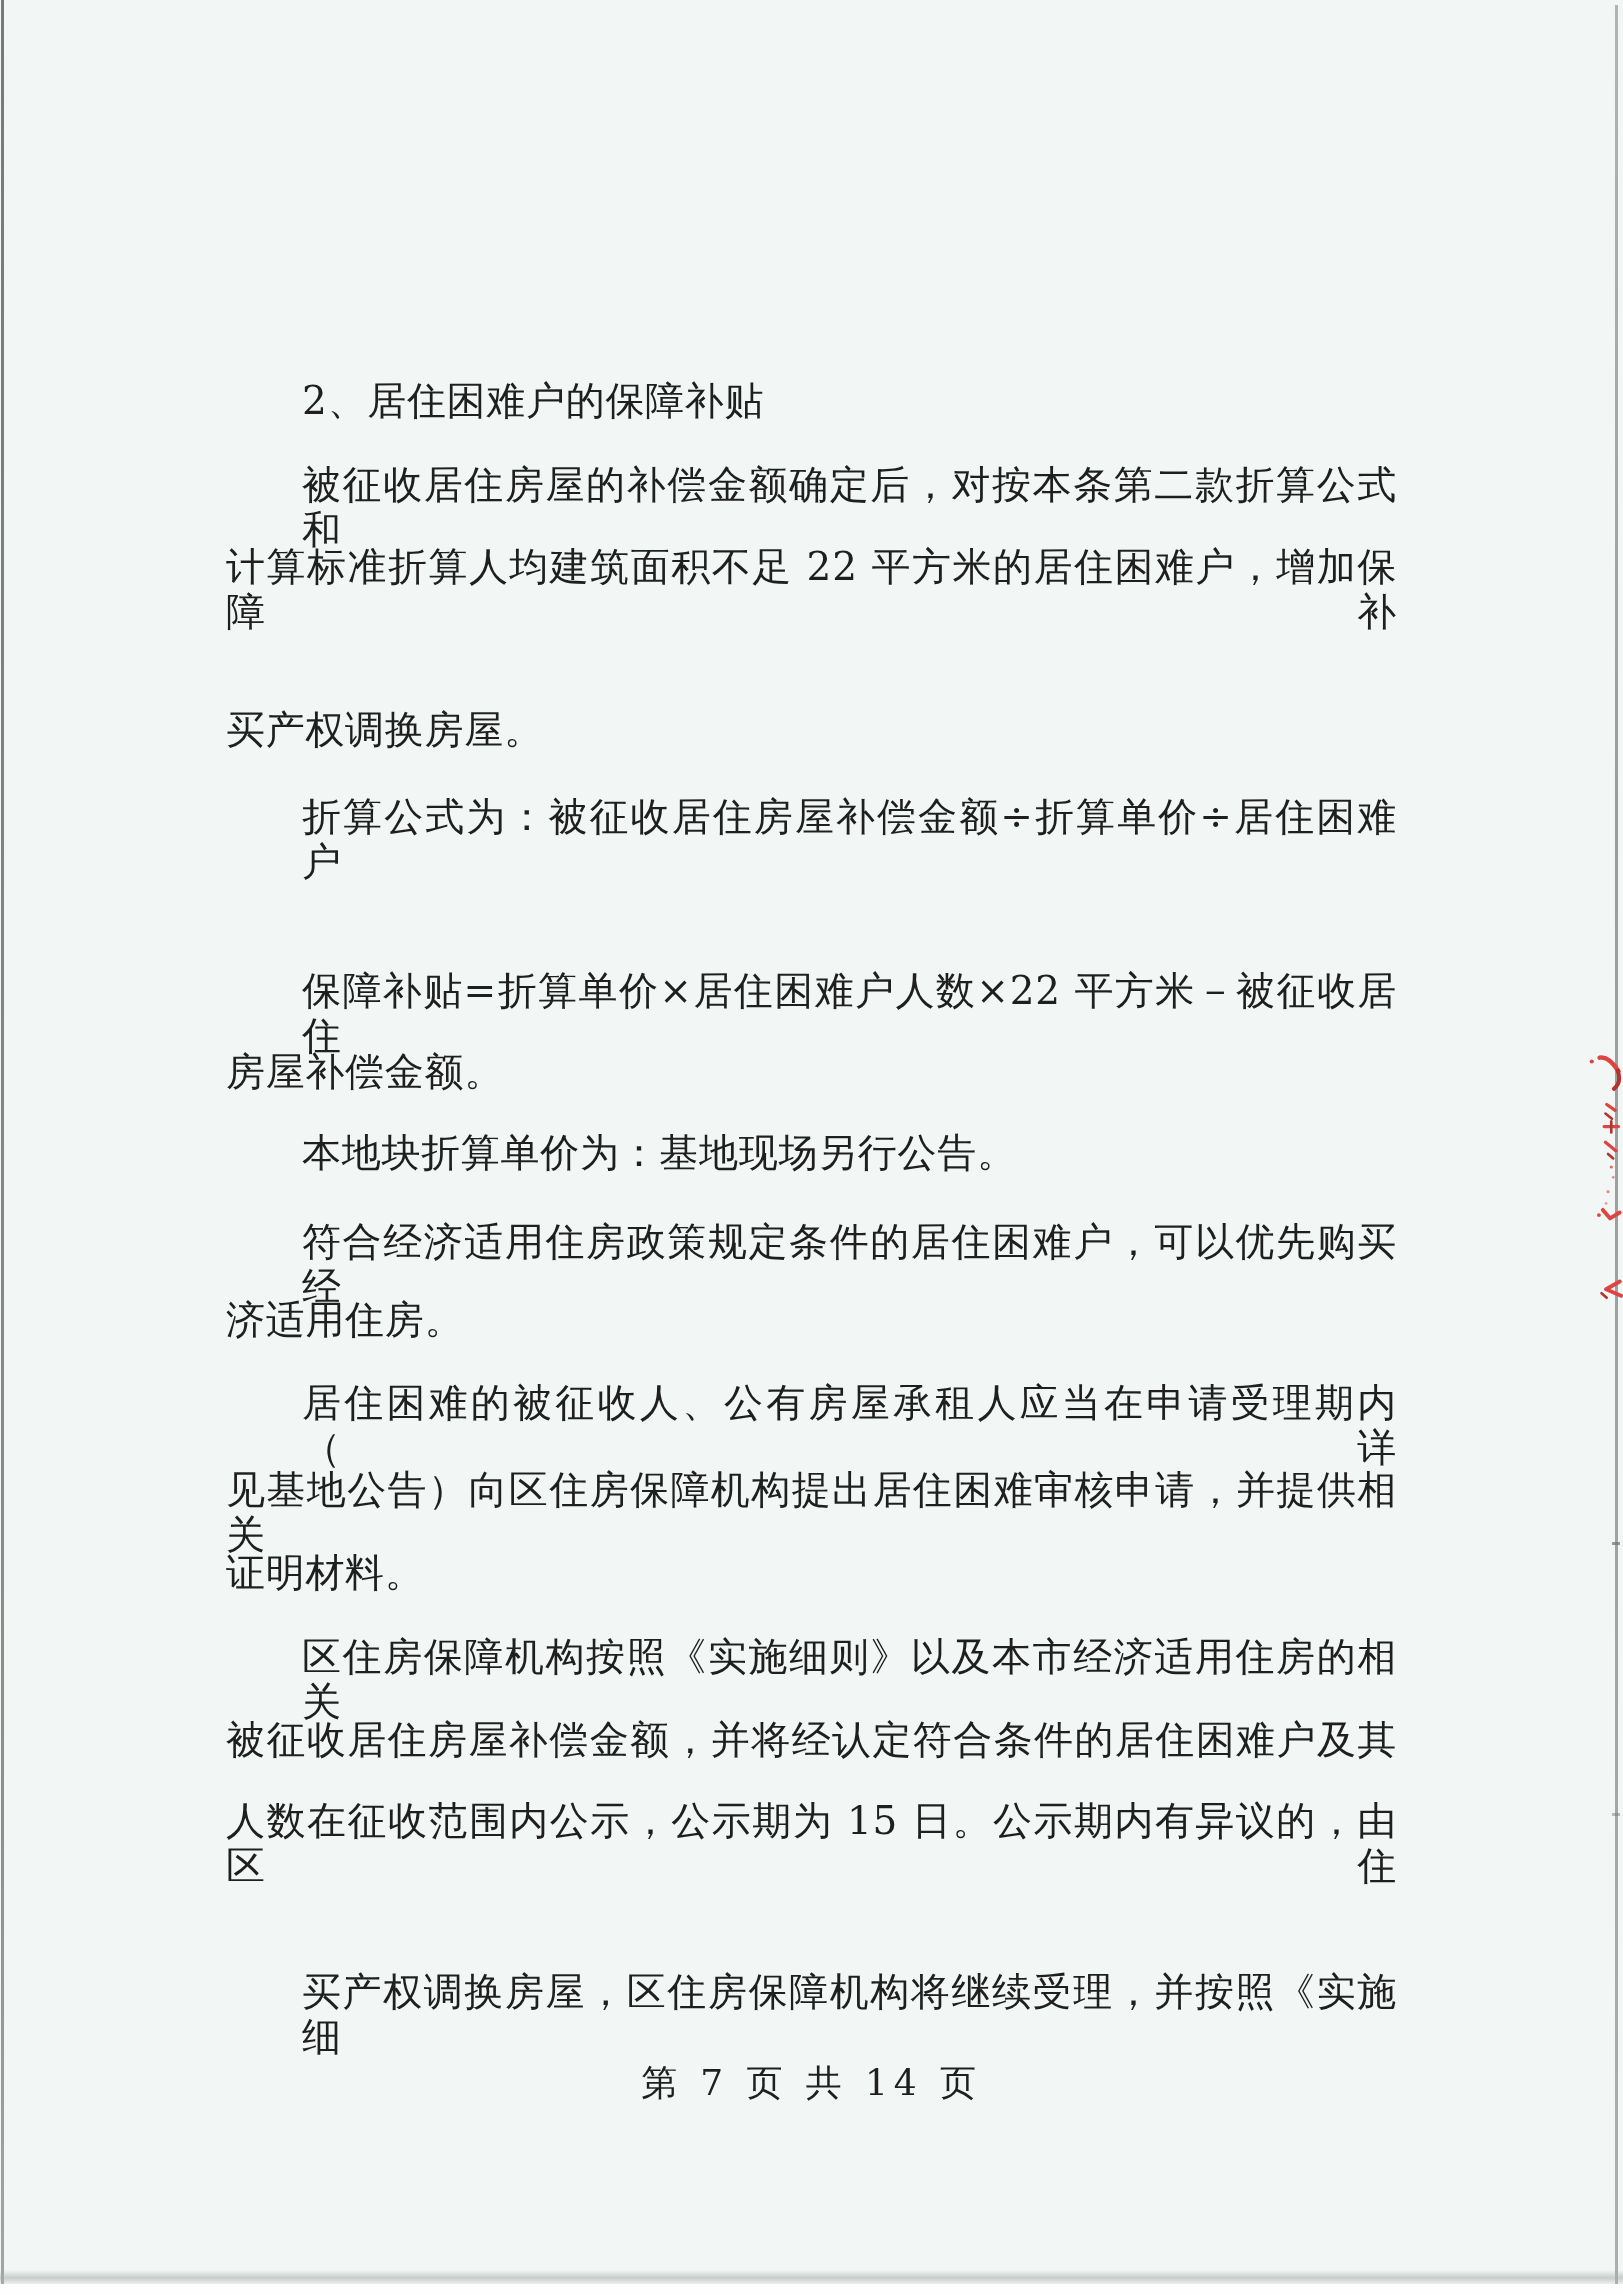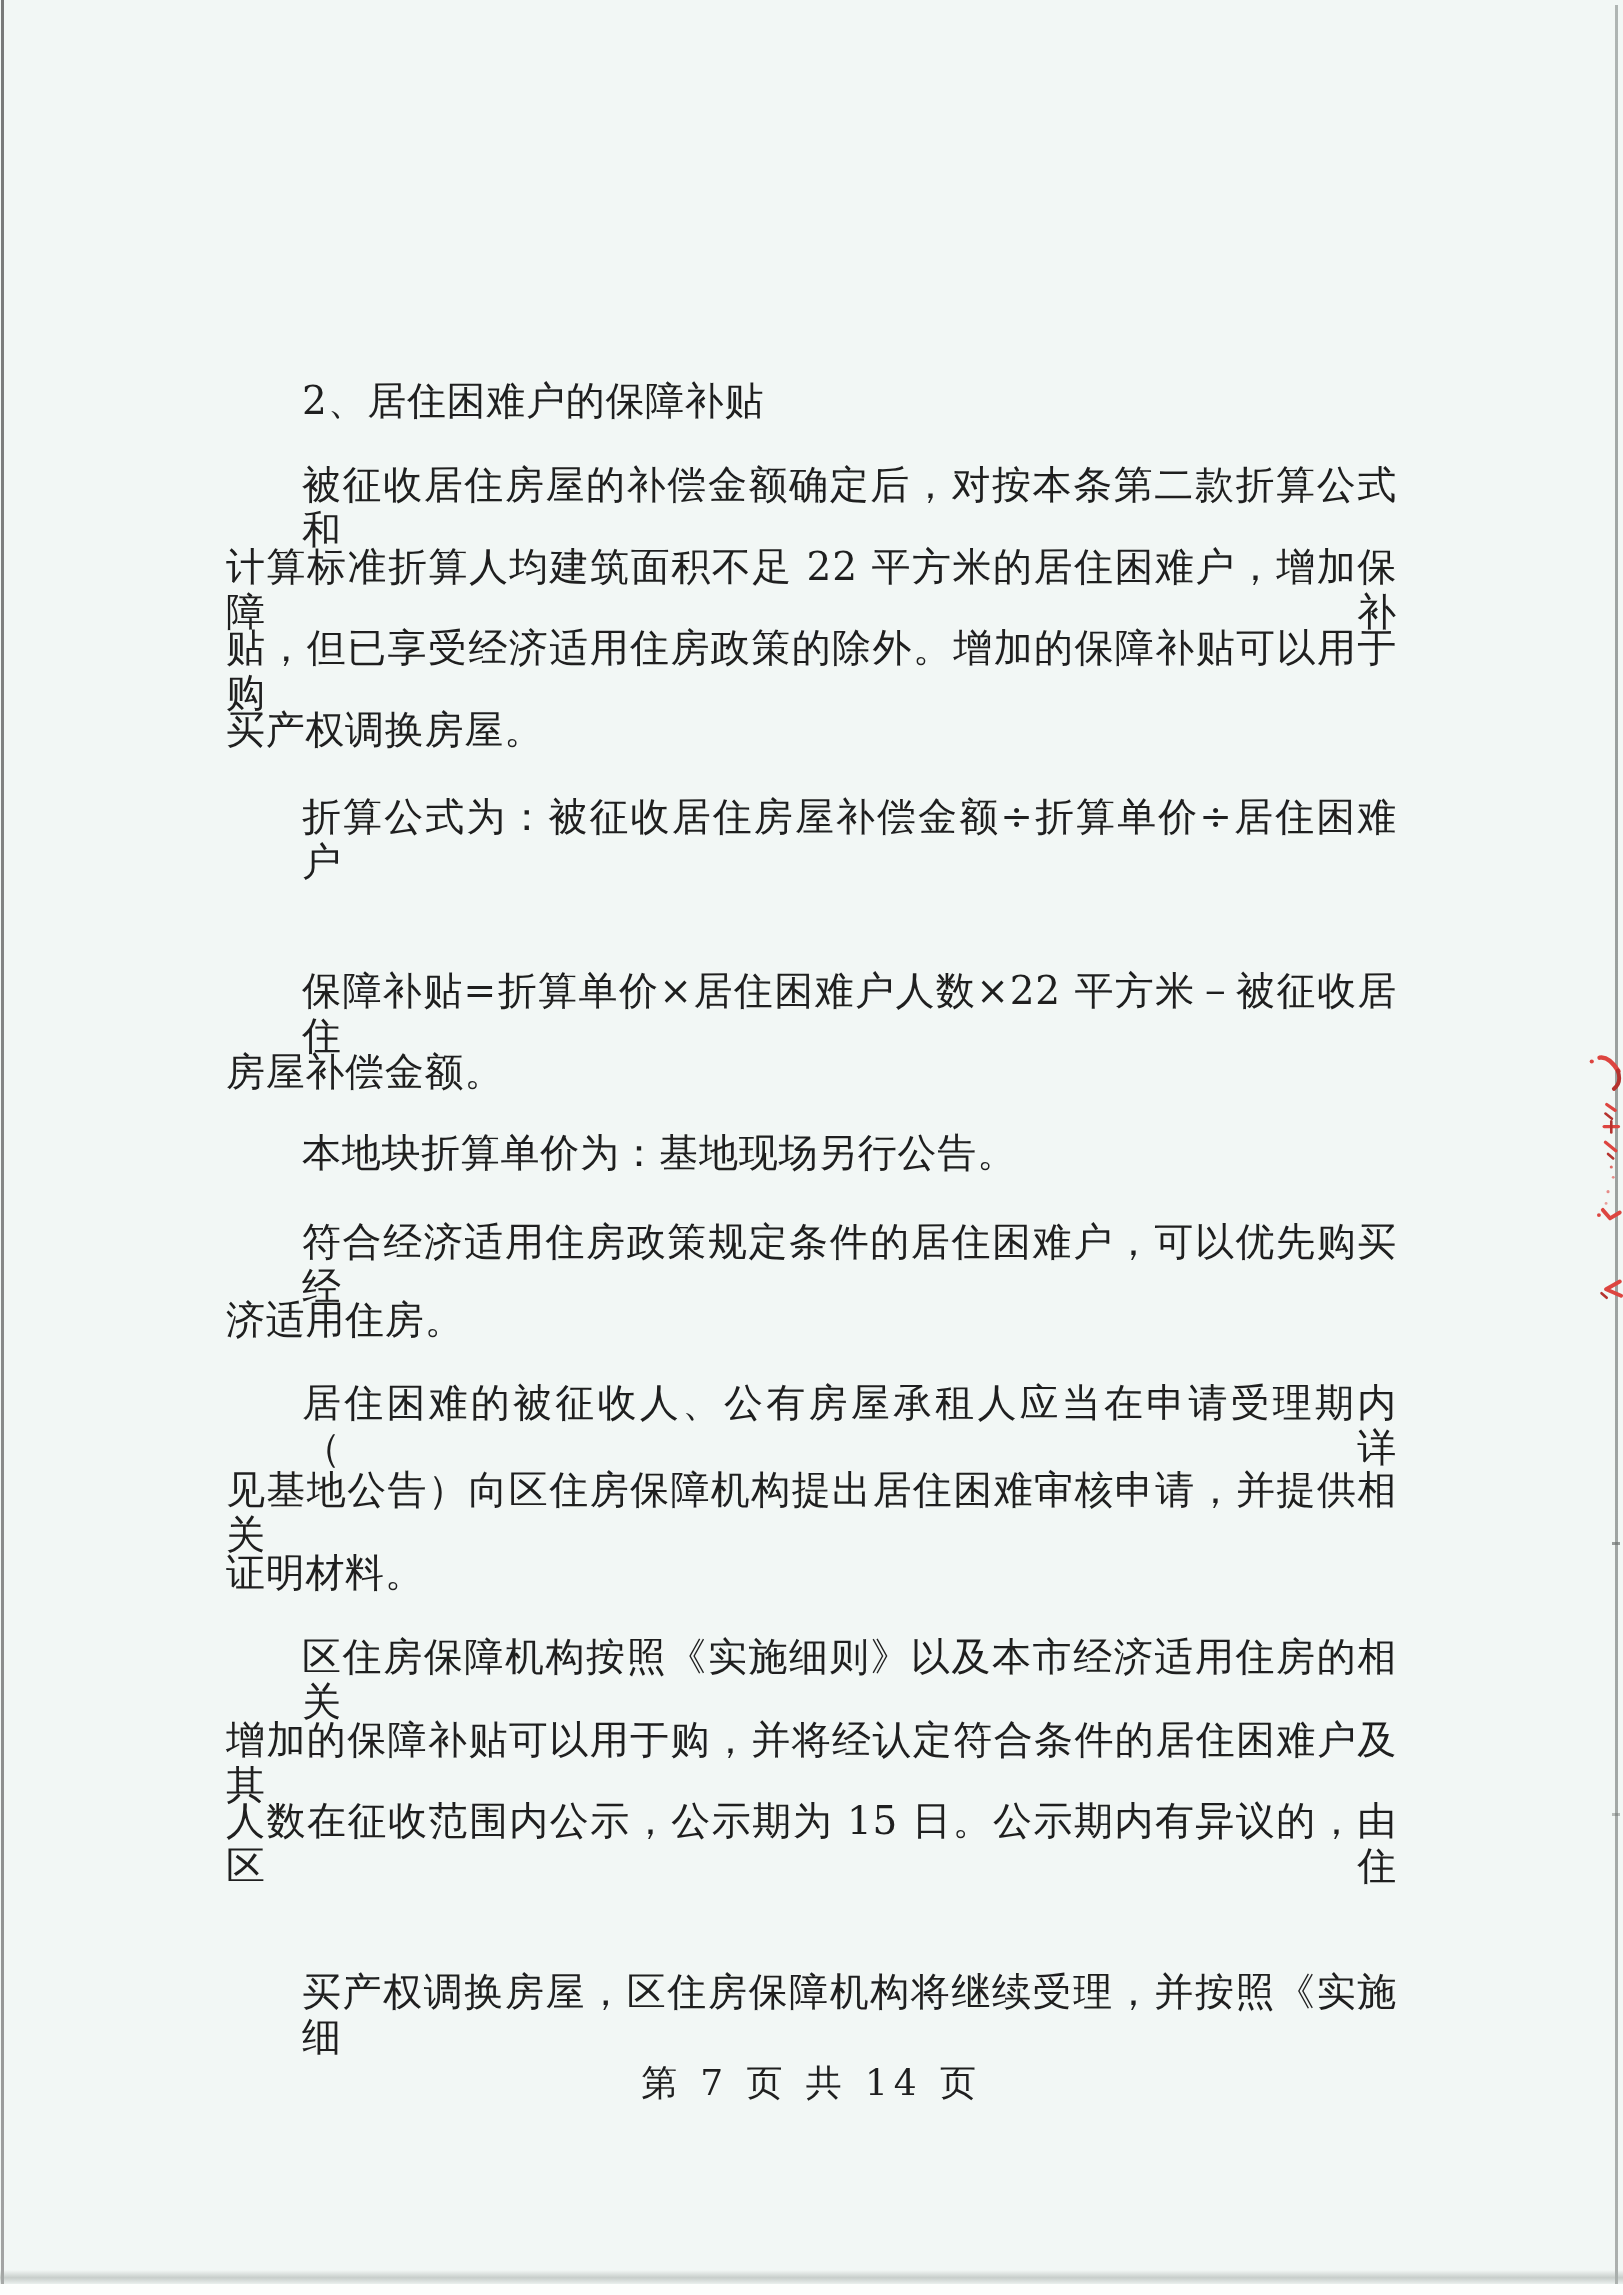--- a/index.html
+++ b/index.html
@@ -106,33 +106,32 @@
   <div class="scan-edge-right"></div>
   <div class="edge-tick" style="top:1542px"></div>
   <div class="edge-tick" style="top:1813px; opacity:.45"></div>
   <div class="bottom-shadow"></div>
   <div class="bottom-white"></div>
 
   <main class="body-text">
     <p class="line indent end" style="top:340px">2、居住困难户的保障补贴</p>
     <p class="line indent fill" style="top:424px">被征收居住房屋的补偿金额确定后，对按本条第二款折算公式和</p>
     <p class="line fill" style="top:506px">计算标准折算人均建筑面积不足 22 平方米的居住困难户，增加保障补</p>
-    <p class="line fill" style="top:587px">贴，但已享受经济适用住房政策的除外。增加的保障补贴可以用于购</p>
     <p class="line end" style="top:669px">买产权调换房屋。</p>
     <p class="line indent fill" style="top:756px">折算公式为：被征收居住房屋补偿金额÷折算单价÷居住困难户</p>
     <p class="line indent fill" style="top:930px">保障补贴=折算单价×居住困难户人数×22 平方米－被征收居住</p>
     <p class="line end" style="top:1011px">房屋补偿金额。</p>
     <p class="line indent end" style="top:1092px">本地块折算单价为：基地现场另行公告。</p>
     <p class="line indent fill" style="top:1181px">符合经济适用住房政策规定条件的居住困难户，可以优先购买经</p>
     <p class="line end" style="top:1259px">济适用住房。</p>
     <p class="line indent fill" style="top:1342px">居住困难的被征收人、公有房屋承租人应当在申请受理期内（详</p>
     <p class="line fill" style="top:1429px">见基地公告）向区住房保障机构提出居住困难审核申请，并提供相关</p>
     <p class="line end" style="top:1512px">证明材料。</p>
     <p class="line indent fill" style="top:1596px">区住房保障机构按照《实施细则》以及本市经济适用住房的相关</p>
-    <p class="line fill" style="top:1679px">增加的保障补贴可以用于购，并将经认定符合条件的居住困难户及其</p>
+    <p class="line fill" style="top:1679px">被征收居住房屋补偿金额，并将经认定符合条件的居住困难户及其</p>
     <p class="line fill" style="top:1760px">人数在征收范围内公示，公示期为 15 日。公示期内有异议的，由区住</p>
     <p class="line indent fill" style="top:1931px">买产权调换房屋，区住房保障机构将继续受理，并按照《实施细</p>
   </main>
 
   <footer class="page-footer">第 7 页 共 14 页</footer>
 
   <svg class="red-marks" viewBox="0 0 63 430" aria-hidden="true">
     <circle class="dot" cx="15" cy="46" r="3.2"></circle>
     <path class="st" d="M27,40 C37,38 48,48 56,61" stroke-width="7"></path>
     <path class="st dk" d="M55,60 C59,72 57,82 49,88" stroke-width="6"></path>

